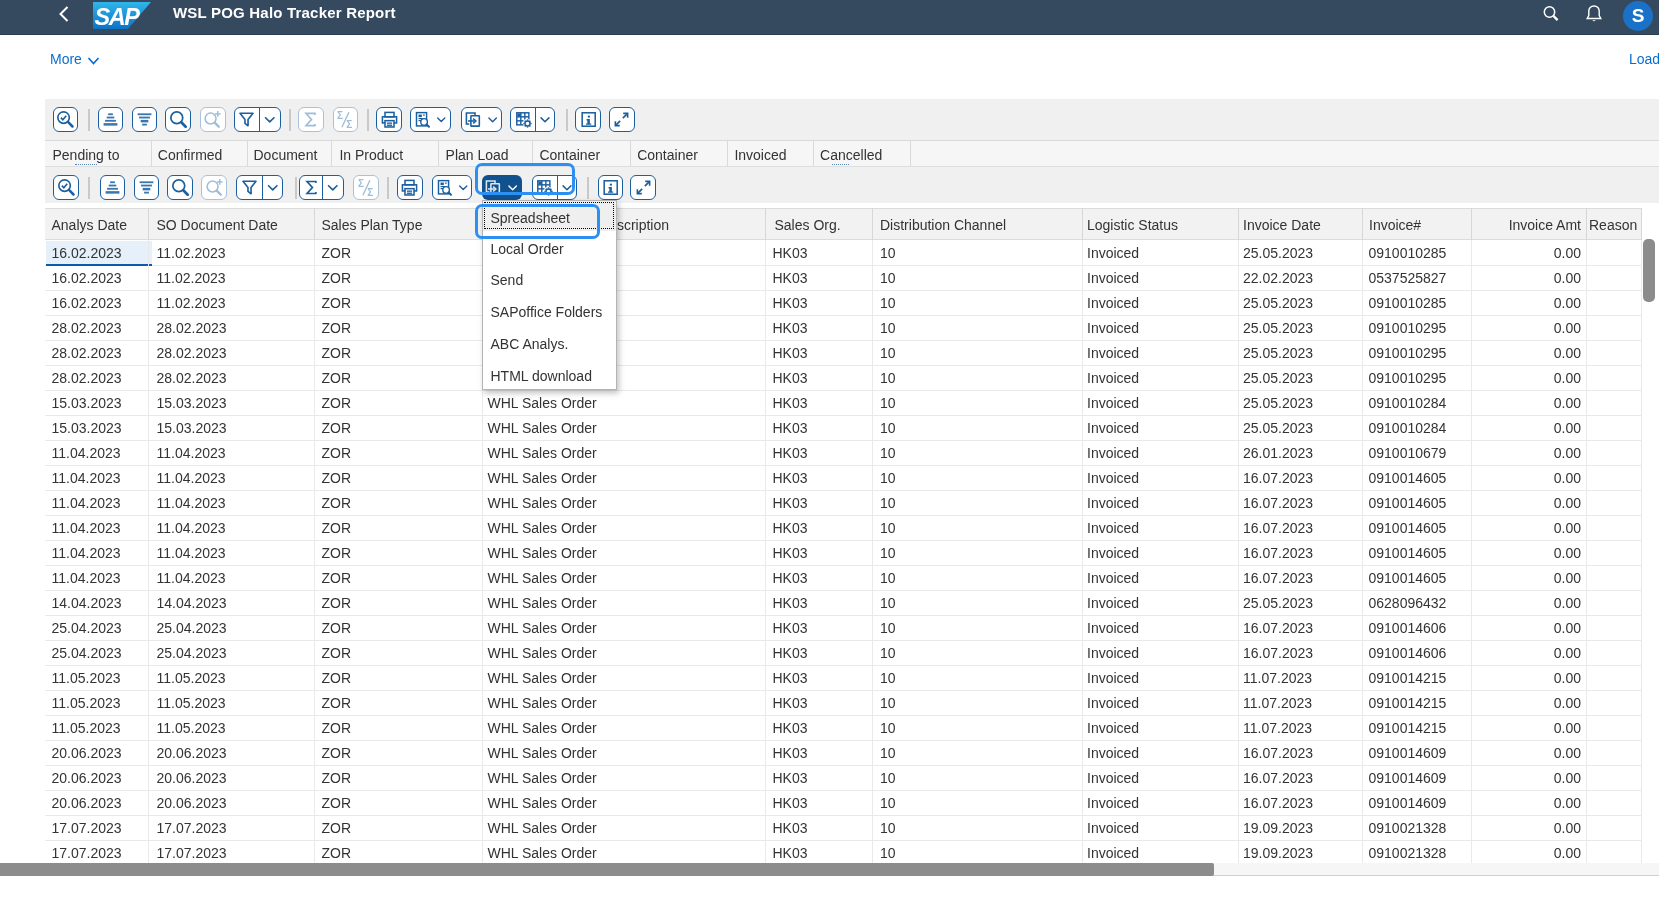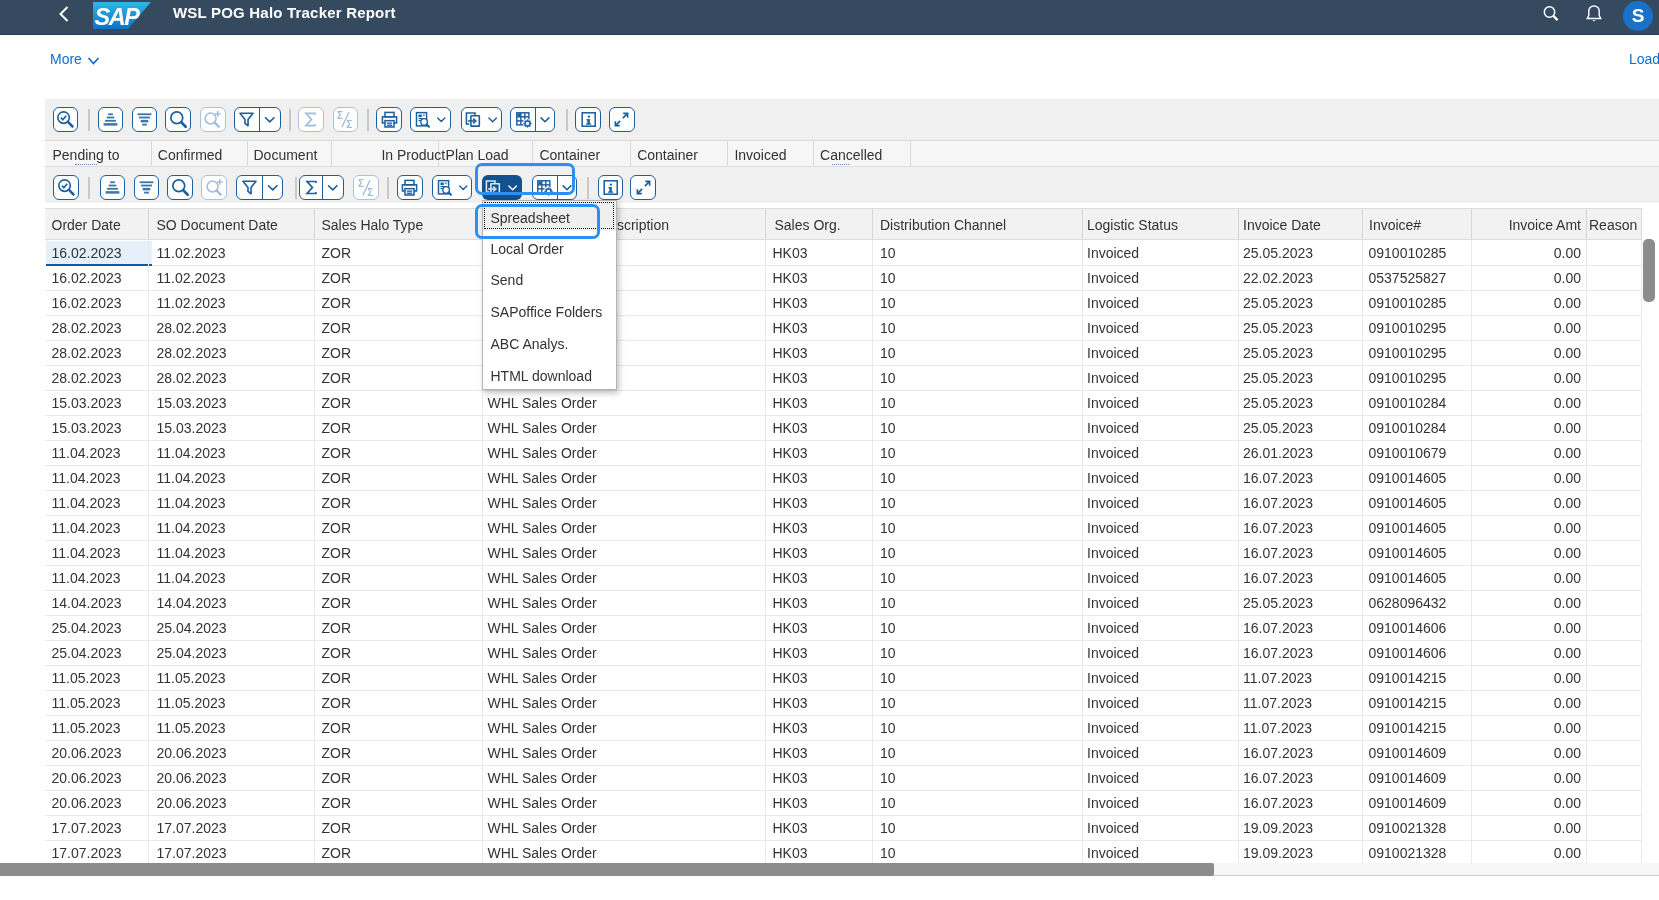--- a/index.html
+++ b/index.html
@@ -192,21 +192,21 @@
 <div class="ab" style="left:331.1px;top:141px;width:1px;height:25px;background:#d9d9d9;"></div>
 <div class="ab" style="left:438.3px;top:141px;width:1px;height:25px;background:#d9d9d9;"></div>
 <div class="ab" style="left:532.4px;top:141px;width:1px;height:25px;background:#d9d9d9;"></div>
 <div class="ab" style="left:630.2px;top:141px;width:1px;height:25px;background:#d9d9d9;"></div>
 <div class="ab" style="left:727.4px;top:141px;width:1px;height:25px;background:#d9d9d9;"></div>
 <div class="ab" style="left:813.1px;top:141px;width:1px;height:25px;background:#d9d9d9;"></div>
 <div class="ab" style="left:910px;top:141px;width:1px;height:25px;background:#d9d9d9;"></div>
 <div class="t" style="left:52.5px;top:146.5px;">Pending to</div>
 <div class="t" style="left:157.8px;top:146.5px;">Confirmed</div>
 <div class="t" style="left:253.5px;top:146.5px;">Document</div>
-<div class="t" style="left:339.4px;top:146.5px;margin-left:42px;">In Product</div>
+<div class="t" style="left:339.4px;top:146.5px;">In Product</div>
 <div class="t" style="left:445.6px;top:146.5px;">Plan Load</div>
 <div class="t" style="left:539.4px;top:146.5px;">Container</div>
 <div class="t" style="left:637.2px;top:146.5px;">Container</div>
 <div class="t" style="left:734.4px;top:146.5px;">Invoiced</div>
 <div class="t" style="left:820.1px;top:146.5px;">Cancelled</div>
 <div class="ab" style="left:75px;top:162px;width:22px;height:2px;border-bottom:1.5px dotted #5c87b4;"></div>
 <div class="ab" style="left:832px;top:162px;width:17px;height:2px;border-bottom:1.5px dotted #5c87b4;"></div>
 <div class="ab" style="left:45px;top:167px;width:1614px;height:36px;background:#f0f0f0;"></div>
 <div style="position:absolute;left:53.3px;top:174.5px;width:25.5px;height:25.5px;background:#fff;border:1.5px solid #1c5f9e;border-radius:6px;box-sizing:border-box;display:flex;align-items:center;justify-content:center;">
     <svg width="23" height="23" viewBox="0 0 24 24" style="display:block">
@@ -371,23 +371,23 @@
 <div class="ab" style="left:313.5px;top:207.5px;width:1px;height:32.5px;background:#d7d7d7;"></div>
 <div class="ab" style="left:481.5px;top:207.5px;width:1px;height:32.5px;background:#d7d7d7;"></div>
 <div class="ab" style="left:765px;top:207.5px;width:1px;height:32.5px;background:#d7d7d7;"></div>
 <div class="ab" style="left:872px;top:207.5px;width:1px;height:32.5px;background:#d7d7d7;"></div>
 <div class="ab" style="left:1082px;top:207.5px;width:1px;height:32.5px;background:#d7d7d7;"></div>
 <div class="ab" style="left:1238px;top:207.5px;width:1px;height:32.5px;background:#d7d7d7;"></div>
 <div class="ab" style="left:1362px;top:207.5px;width:1px;height:32.5px;background:#d7d7d7;"></div>
 <div class="ab" style="left:1471px;top:207.5px;width:1px;height:32.5px;background:#d7d7d7;"></div>
 <div class="ab" style="left:1586px;top:207.5px;width:1px;height:32.5px;background:#d7d7d7;"></div>
 <div class="ab" style="left:1641px;top:207.5px;width:1px;height:32.5px;background:#d7d7d7;"></div>
-<div class="t" style="left:51.5px;top:217px;">Order Date</div>
+<div class="t" style="left:51.5px;top:217px;">Analys Date</div>
 <div class="t" style="left:156.5px;top:217px;">SO Document Date</div>
-<div class="t" style="left:321.5px;top:217px;">Sales Halo Type</div>
+<div class="t" style="left:321.5px;top:217px;">Sales Plan Type</div>
 <div class="t" style="left:599px;top:217px;">Description</div>
 <div class="t" style="left:774.5px;top:217px;">Sales Org.</div>
 <div class="t" style="left:880px;top:217px;">Distribution Channel</div>
 <div class="t" style="left:1087px;top:217px;">Logistic Status</div>
 <div class="t" style="left:1243px;top:217px;">Invoice Date</div>
 <div class="t" style="left:1369px;top:217px;">Invoice#</div>
 <div class="t" style="left:1471px;top:217px;width:110px;text-align:right;">Invoice Amt</div>
 <div class="t" style="left:1589px;top:217px;width:52px;overflow:hidden;">Reason to</div>
 <div class="ab" style="left:0;top:240px;width:1659px;height:623px;overflow:hidden;">
 <div class="ab" style="left:45px;top:24.5px;width:1596px;height:1px;background:#e9e9e9;"></div>

